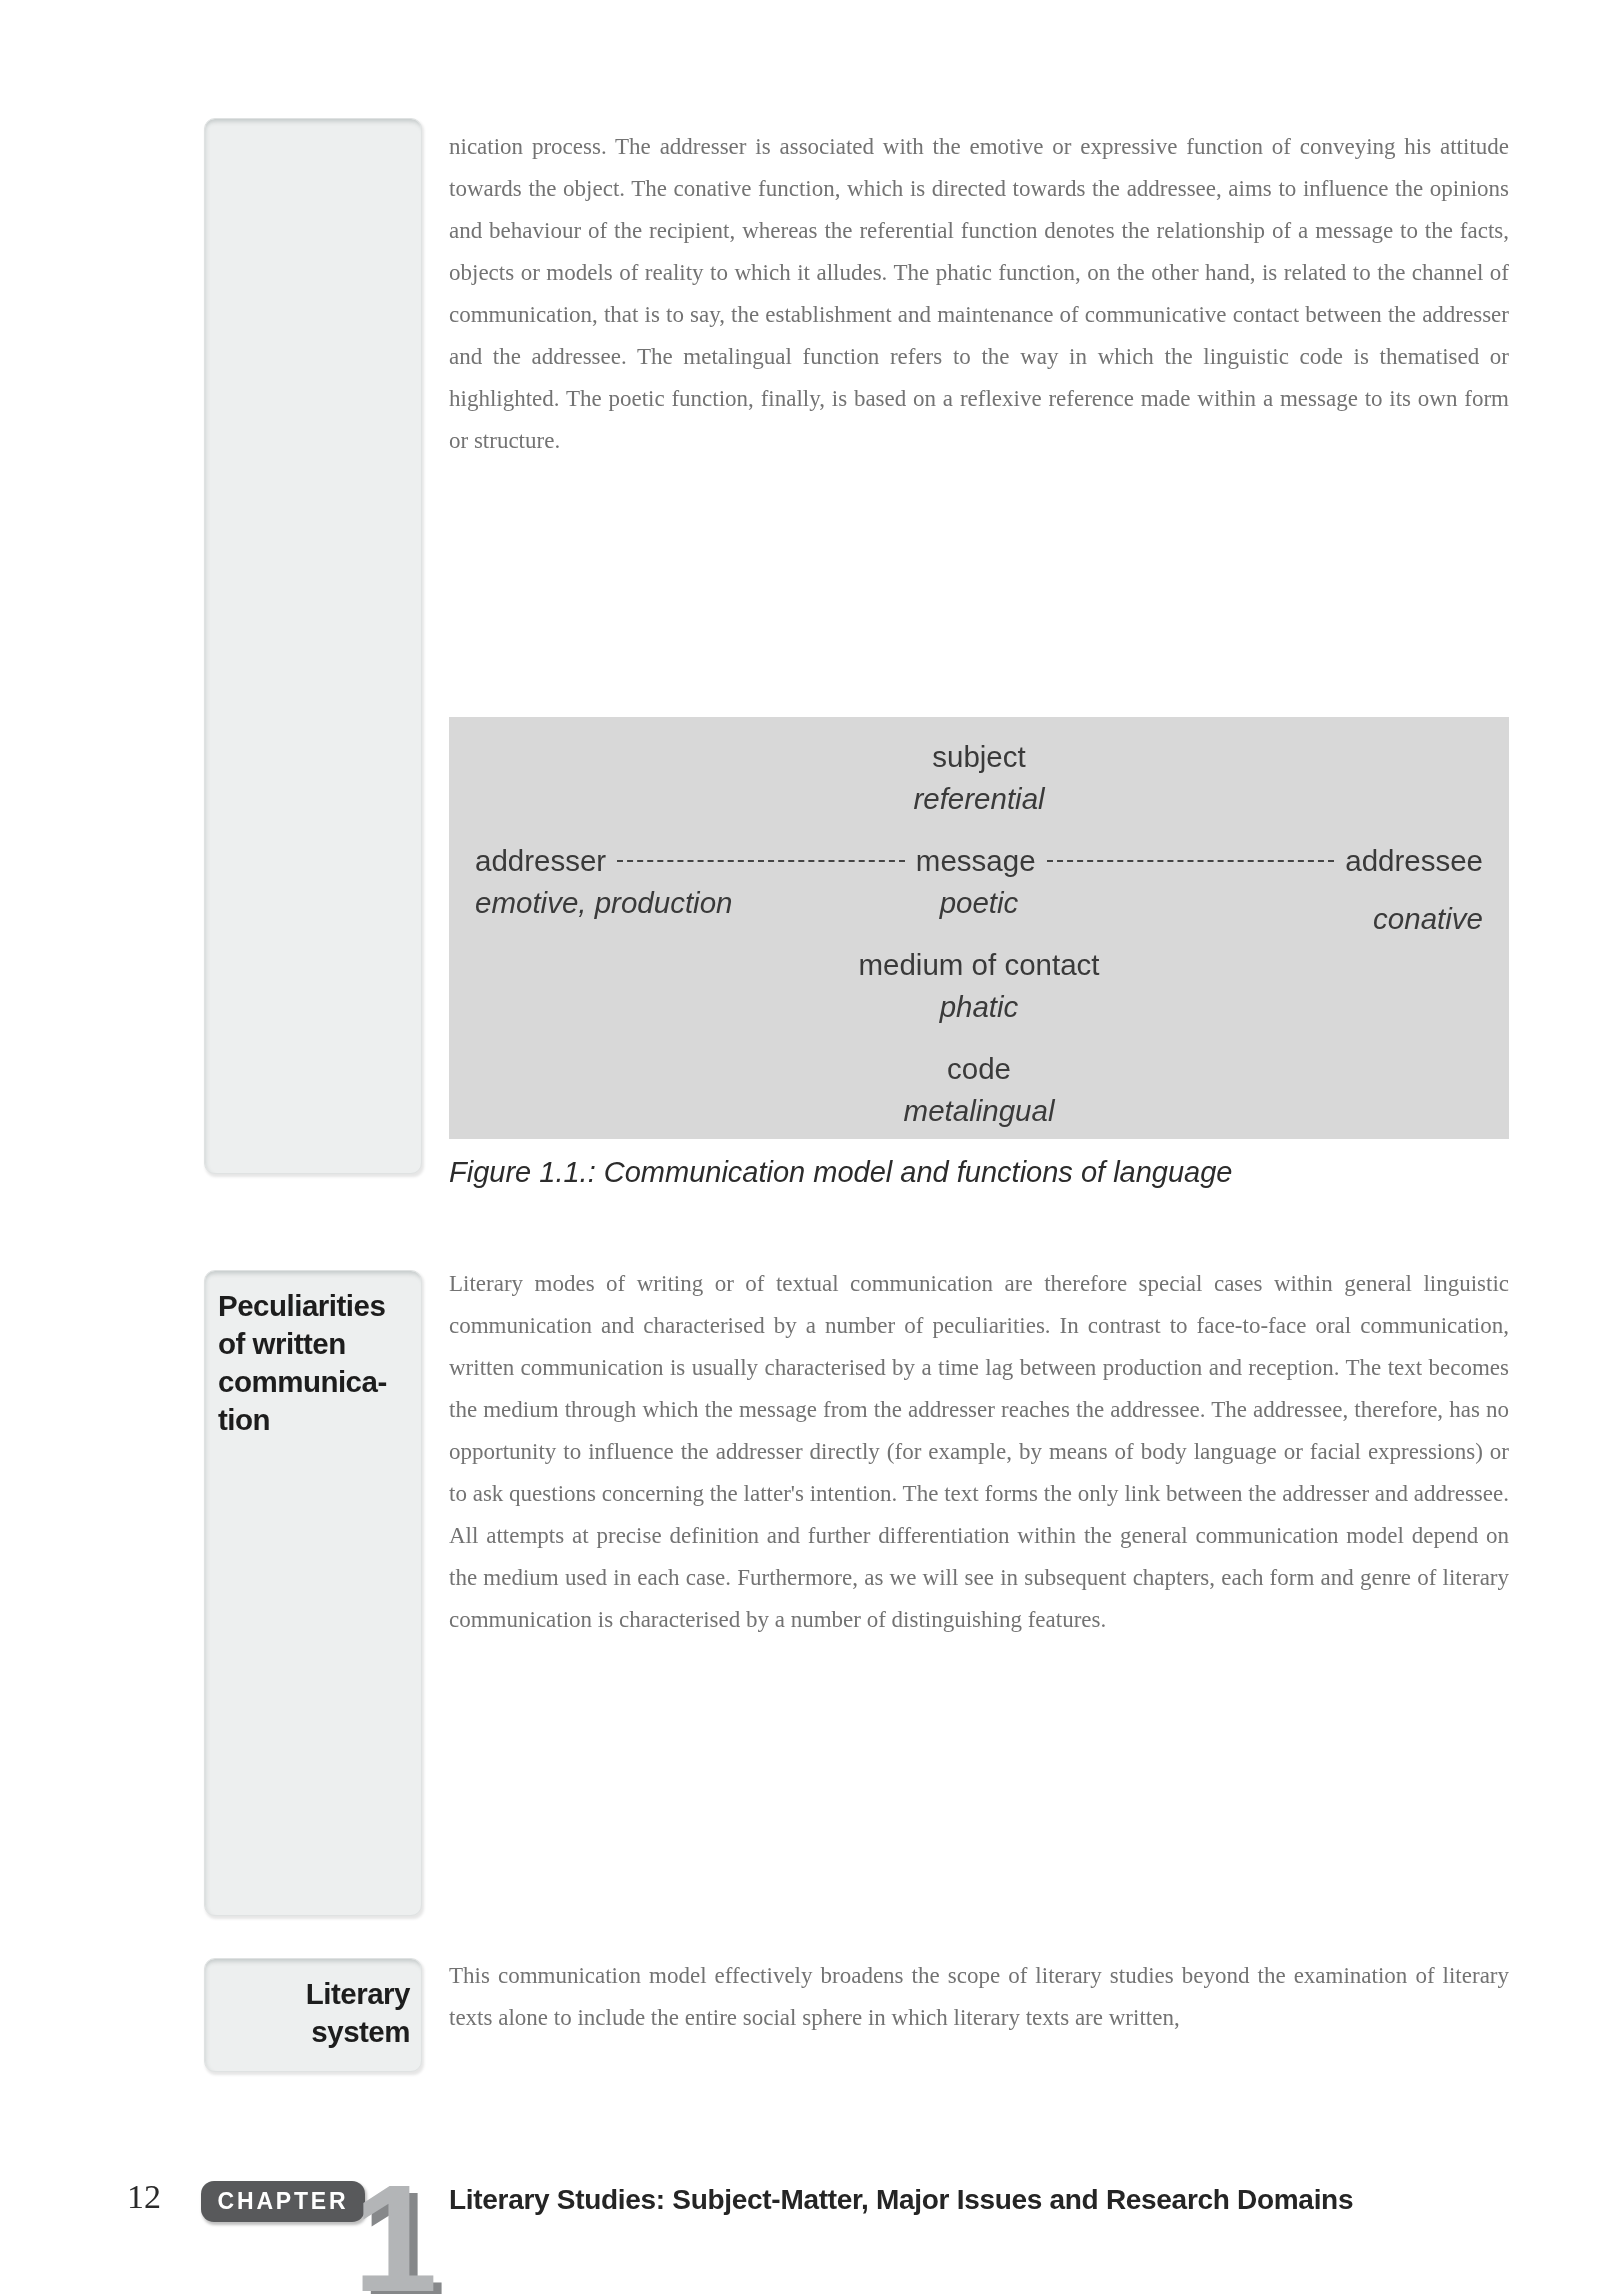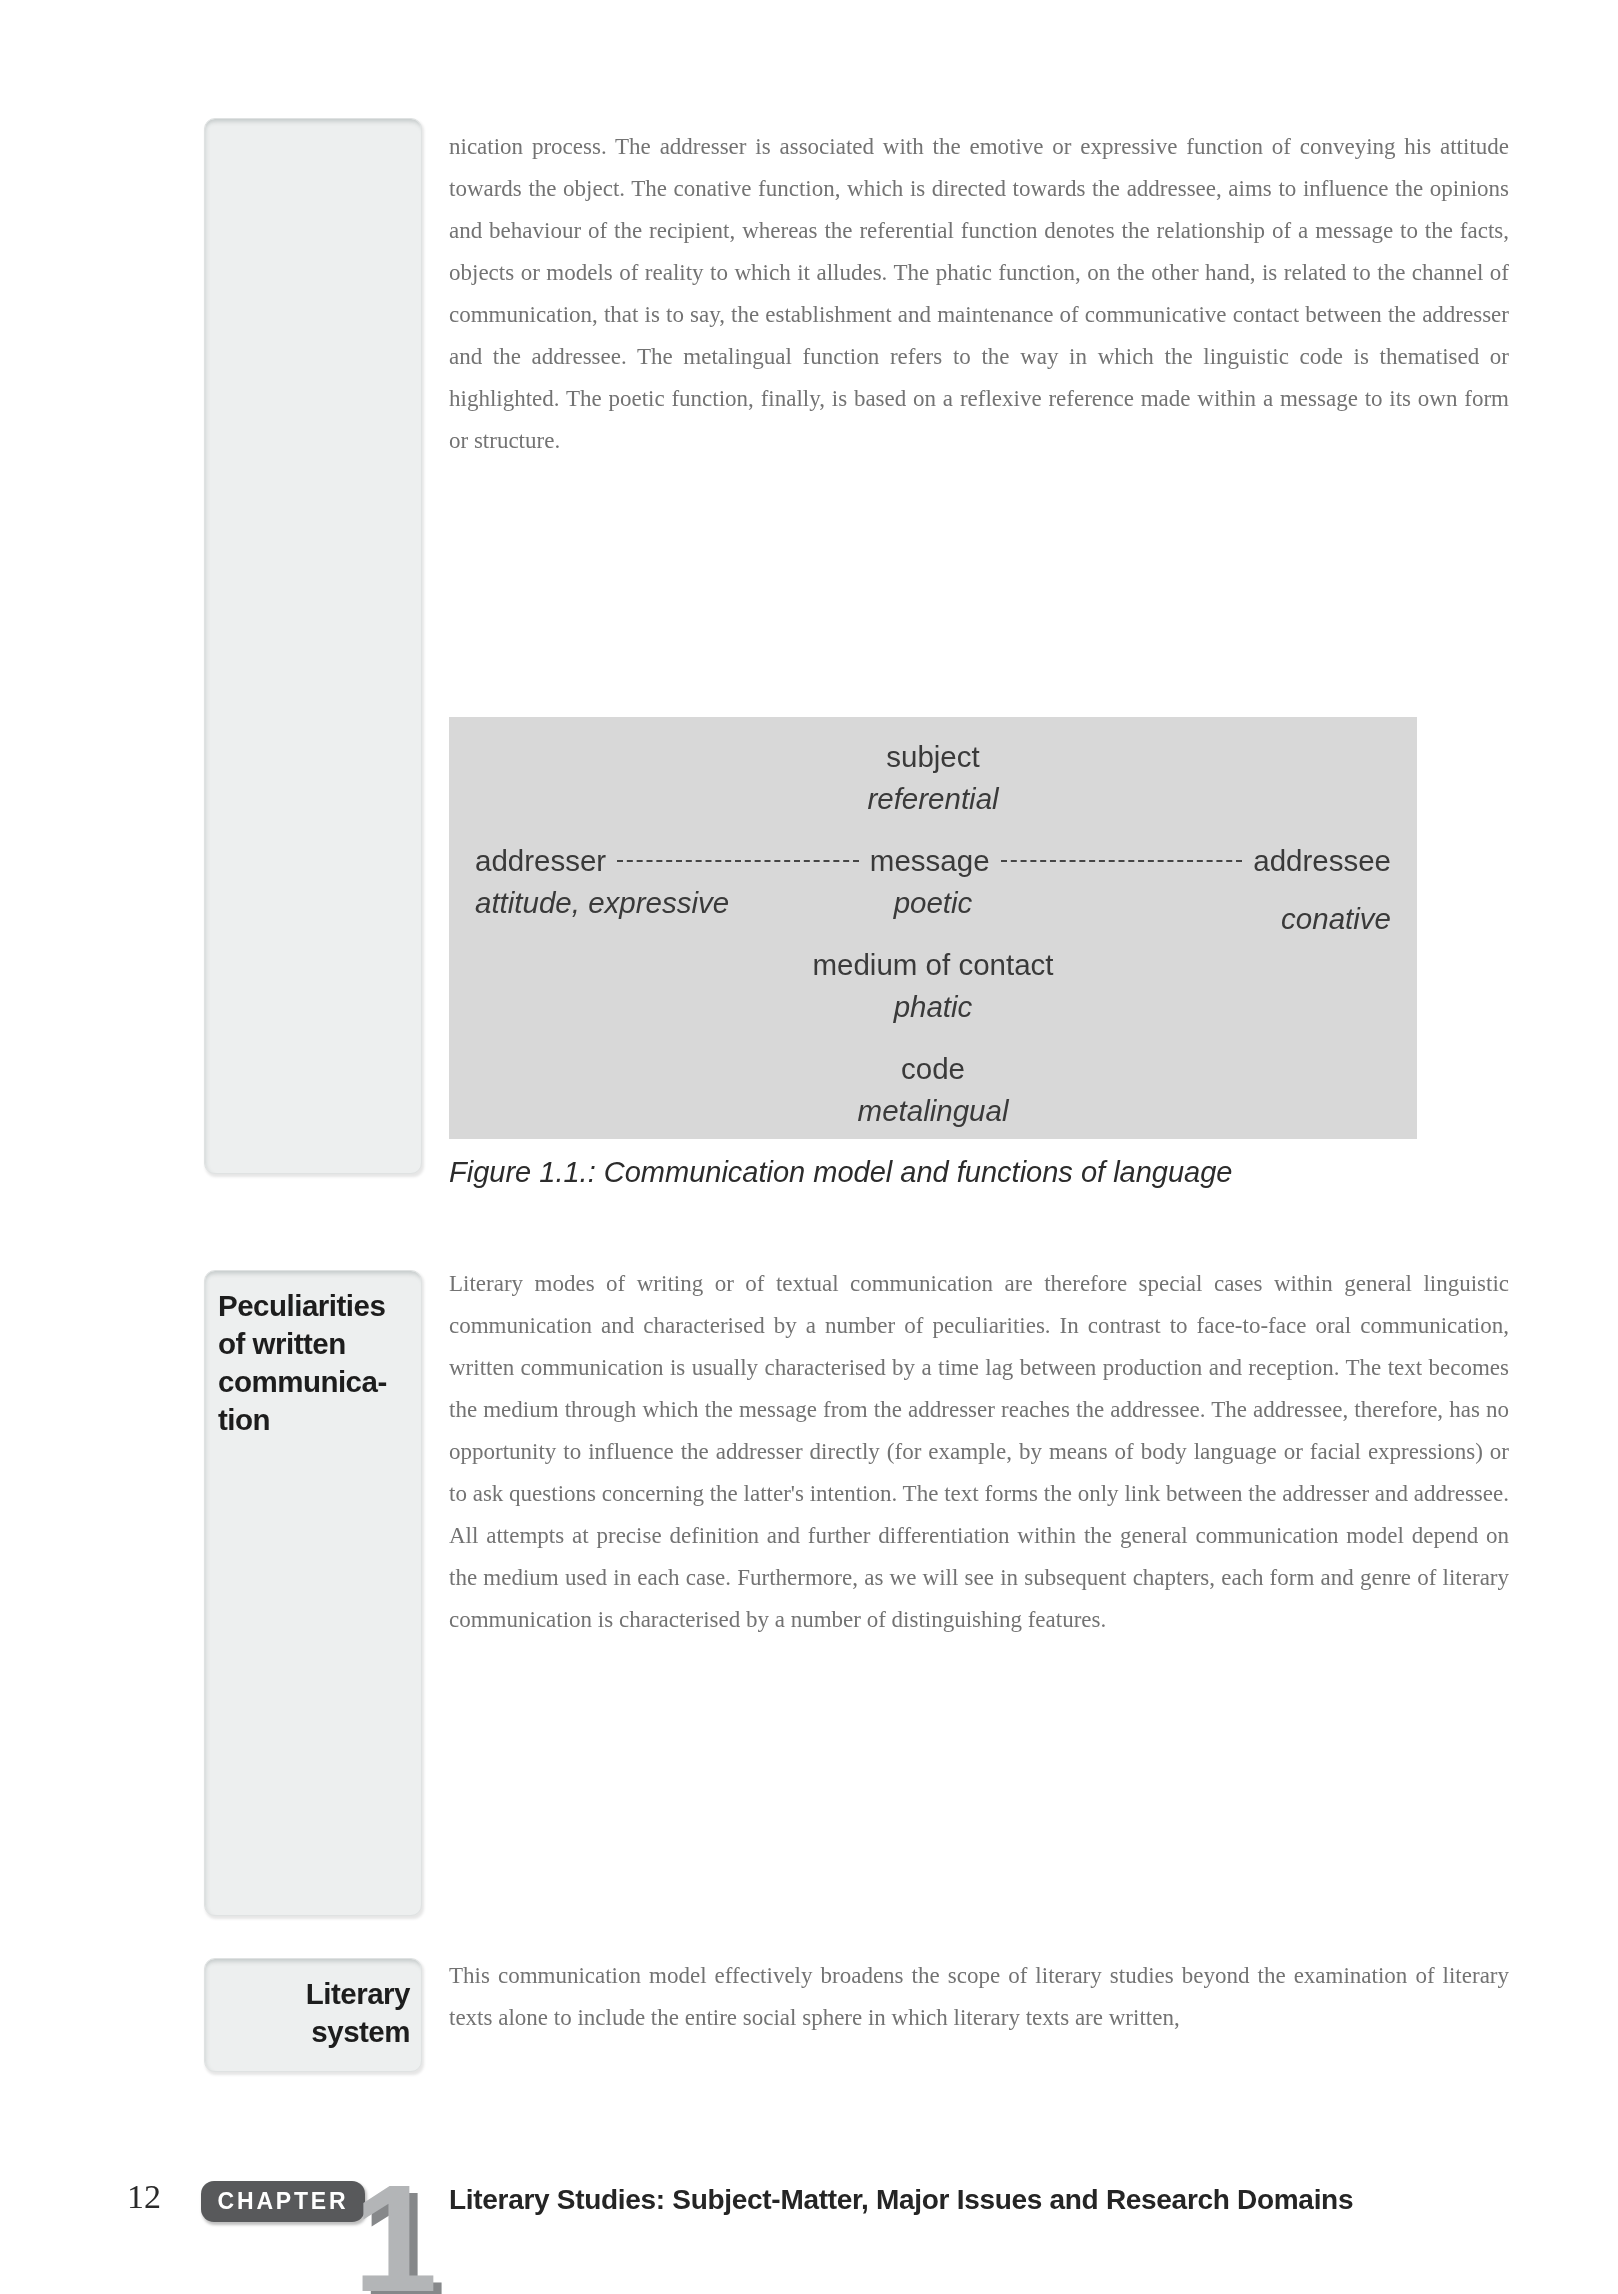--- a/index.html
+++ b/index.html
@@ -47,21 +47,21 @@
     text-align:justify;
     color:#737373;
   }
   .par-1{top:126px;}
   .par-2{top:1263px;}
   .par-3{top:1955px;}
   
   .figure-box{
     position:absolute;
     left:449px;top:717px;
-    width:968px;height:422px;
+    width:1060px;height:422px;
     box-sizing:border-box;
     padding:18.5px 26px 0 26px;
     background:#d8d8d8;
     font-family:"Liberation Sans", sans-serif;
     font-size:29.5px;
     color:#3a3a3a;
     overflow:hidden;
   }
   .fig-row{line-height:42px;text-align:center;}
   .fig-italic{font-style:italic;}
@@ -165,21 +165,21 @@
 
     <div class="fig-link-row">
       <span>addresser</span>
       <span class="dash-connector"></span>
       <span>message</span>
       <span class="dash-connector"></span>
       <span>addressee</span>
     </div>
 
     <div class="fig-functions-row">
-      <span class="fn-left">attitude, expressive</span>
+      <span class="fn-left">emotive, production</span>
       <span class="fig-italic">poetic</span>
       <span class="fn-right">conative</span>
     </div>
 
     <div class="fig-spacer"></div>
 
     <div class="fig-row">medium of contact</div>
     <div class="fig-row fig-italic">phatic</div>
 
     <div class="fig-spacer"></div>

